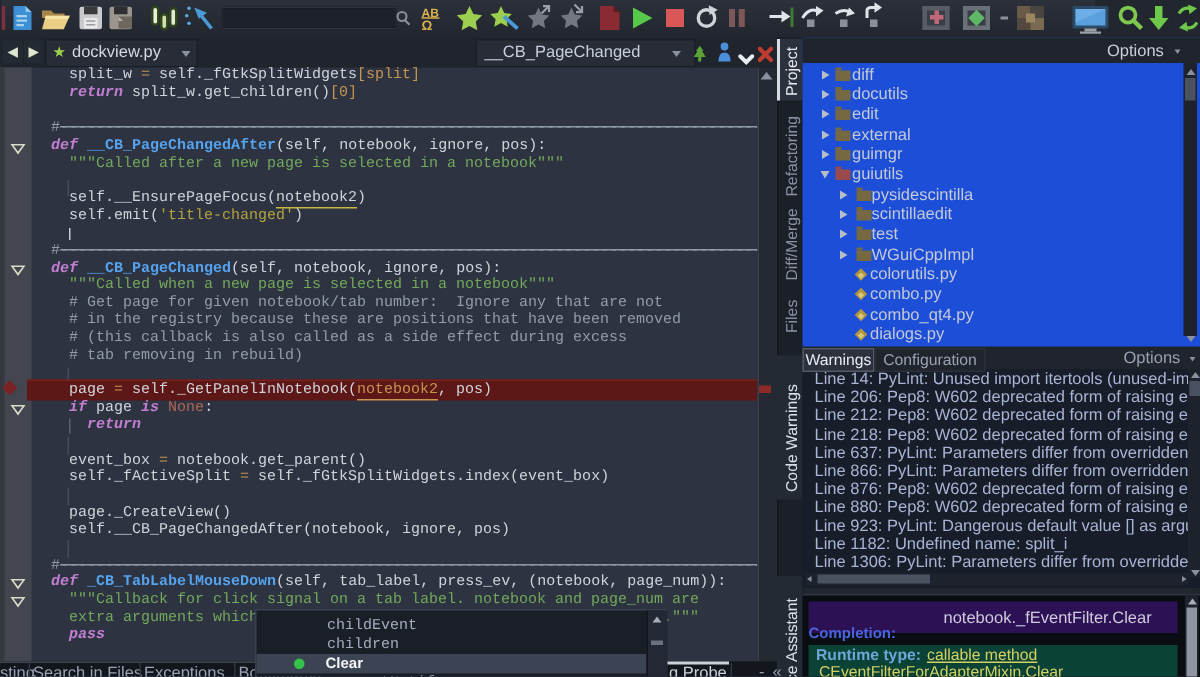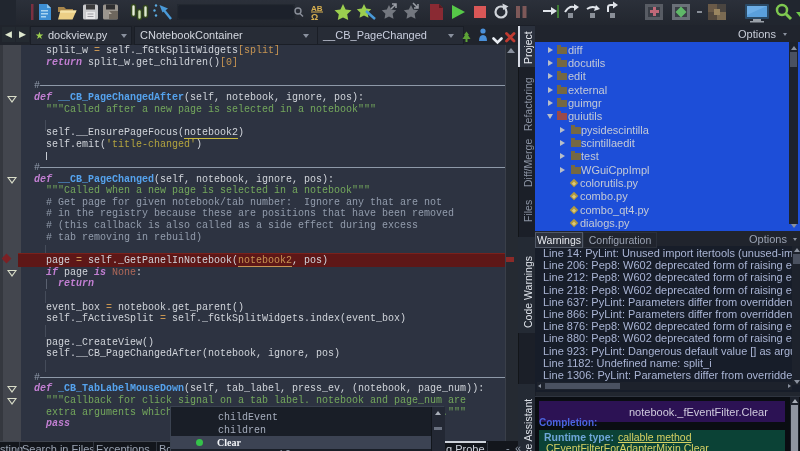--- a/index.html
+++ b/index.html
@@ -1,19 +1,19 @@
 <!DOCTYPE html>
 <html><head><meta charset="utf-8">
 <style>
   html,body{margin:0;padding:0;}
   pre{margin:0;}
   body{width:800px;height:451px;overflow:hidden;position:relative;background:#21262f;font-family:"Liberation Sans",sans-serif;}
   .abs{position:absolute;}
   
-  #toolbar{left:16px;top:0;width:729px;height:25px;background:linear-gradient(#2b303a,#22262e);padding-left:15px;}
+  #toolbar{left:1px;top:0;width:729px;height:25px;background:linear-gradient(#2b303a,#22262e);}
   
   #tabbar{left:0;top:25px;width:518px;height:20px;background:#20242c;border-bottom:1px solid #171b22;}
   .navbtn{position:absolute;top:2px;width:13px;height:15px;background:#242a31;text-align:center;color:#dfe8cf;font-size:9px;line-height:15px;}
   .combo{position:absolute;top:1px;height:17px;background:#272c36;border:1px solid #1a1e26;color:#d4d8e0;font-size:11px;line-height:17px;}
   .combocaret{position:absolute;top:7px;width:0;height:0;border-left:3px solid transparent;border-right:3px solid transparent;border-top:4px solid #8a919e;}
   
   #editor{left:0;top:45px;width:505px;height:396px;background:#2d3341;overflow:hidden;}
   #foldmargin{left:0;top:45px;width:18px;height:396px;background:#43464e;border-left:3px solid #35383f;}
   #code{left:22px;top:45.3px;font-family:"Liberation Mono",monospace;font-size:10px;line-height:11.65px;color:#d0d4da;white-space:pre;}
   .kw{color:#c27fd2;font-style:italic;font-weight:bold;}
@@ -175,21 +175,20 @@
   <path d="M785 9 q3 -5 8 -3" fill="none" stroke="#6ec84a" stroke-width="2.2"></path>
   <path d="M791 3 l6 2.5 -5 4 z" fill="#6ec84a"></path>
   <path d="M797 15 q-3 5 -8 3" fill="none" stroke="#6ec84a" stroke-width="2.2"></path>
   <path d="M791 21 l-6 -2.5 5 -4 z" fill="#6ec84a"></path>
 </svg>
 </div>
 <div class="abs" id="tabbar">
   <div class="navbtn" style="left:2px;">◀</div>
   <div class="navbtn" style="left:16px;">▶</div>
   <div class="combo" style="left:30px;width:100px;"><span style="color:#9ccf4f;font-size:10px;margin:0 4px 0 4px;">★</span>dockview.py<div class="combocaret" style="left:90px;"></div></div>
-  <div class="combo" style="left:134px;width:179px;padding-left:5px;">CNotebookContainer<div class="combocaret" style="left:168px;"></div></div>
   <div class="combo" style="left:317px;width:140px;padding-left:5px;color:#c9cede;">__CB_PageChanged<div class="combocaret" style="left:130px;"></div></div>
   <div class="abs" style="left:461px;top:4px;width:11px;height:12px;">
     <svg width="11" height="12">
         <path d="M5.5 0.5 L8 4 L7 4 L9.5 8 L6.5 8 L6.5 11 L4.5 11 L4.5 8 L1.5 8 L4 4 L3 4 Z" fill="#5da336"></path>
       </svg>
   </div>
   <div class="abs" style="left:478px;top:3px;width:10px;height:14px;">
     <svg width="10" height="14">
         <circle cx="5" cy="3" r="2.6" fill="#4a90d9"></circle>
         <path d="M1 13 Q1 7 5 7 Q9 7 9 13 Z" fill="#4a90d9"></path>
@@ -406,19 +405,19 @@
   <div class="abs" style="left:19px;top:1px;width:1px;height:9px;background:#30353f;"></div>
   <div class="abs" style="left:93px;top:1px;width:1px;height:9px;background:#30353f;"></div>
   <div class="abs" style="left:156px;top:1px;width:1px;height:9px;background:#30353f;"></div>
   <div class="abs" style="left:487px;top:1px;width:1px;height:9px;background:#30353f;"></div>
 </div>
 <div class="abs" id="popup">
   <span style="position:absolute;left:47px;top:5px;color:#a6aebe;font-family:'Liberation Mono',monospace;font-size:10px;text-align:center;">childEvent</span>
   <span style="position:absolute;left:47px;top:18px;color:#a6aebe;font-family:'Liberation Mono',monospace;font-size:10px;">children</span>
   <div class="abs" style="left:0px;top:29px;width:260px;height:13px;background:#3c4353;"></div>
   <div class="abs" style="left:25px;top:32px;width:7px;height:7px;border-radius:50%;background:#35c24a;"></div>
-  <span style="position:absolute;left:46px;top:30px;color:#f2f4f8;font-weight:bold;font-family:Liberation Serif, serif;font-size:10px;">Clear</span>
+  <span style="position:absolute;left:46px;top:30px;color:#f2f4f8;font-weight:bold;font-family:Liberation Sans, sans-serif;font-size:10px;">Clear</span>
   <span style="position:absolute;left:47px;top:43px;color:#a6aebe;font-family:'Liberation Mono',monospace;font-size:10px;">connectNotify</span>
   <div class="abs" style="left:260px;top:0;width:13px;height:45px;background:#232834;border-left:1px solid #12161c;">
     <div class="abs" style="left:3px;top:4px;width:0;height:0;border-left:3.5px solid transparent;border-right:3.5px solid transparent;border-bottom:4px solid #a8aeb8;"></div>
     <div class="abs" style="left:2px;top:20px;width:8px;height:3px;background:#6a7180;"></div>
   </div>
 </div>
 
 </body></html>

